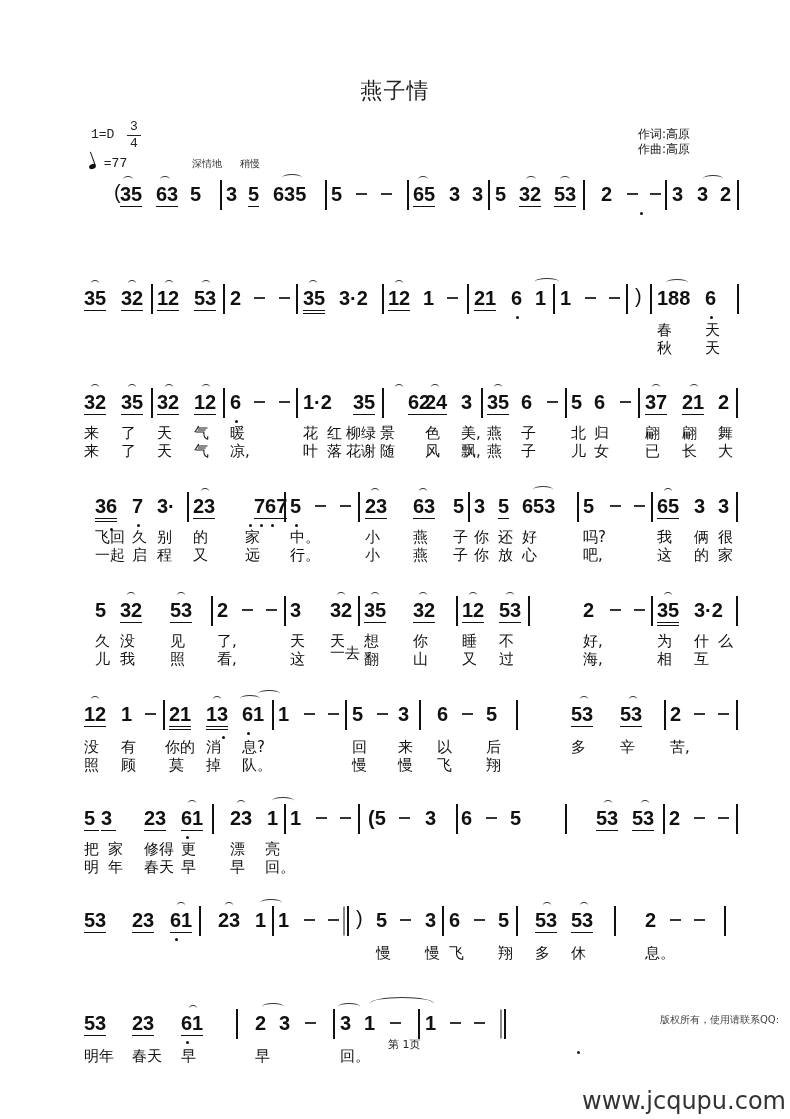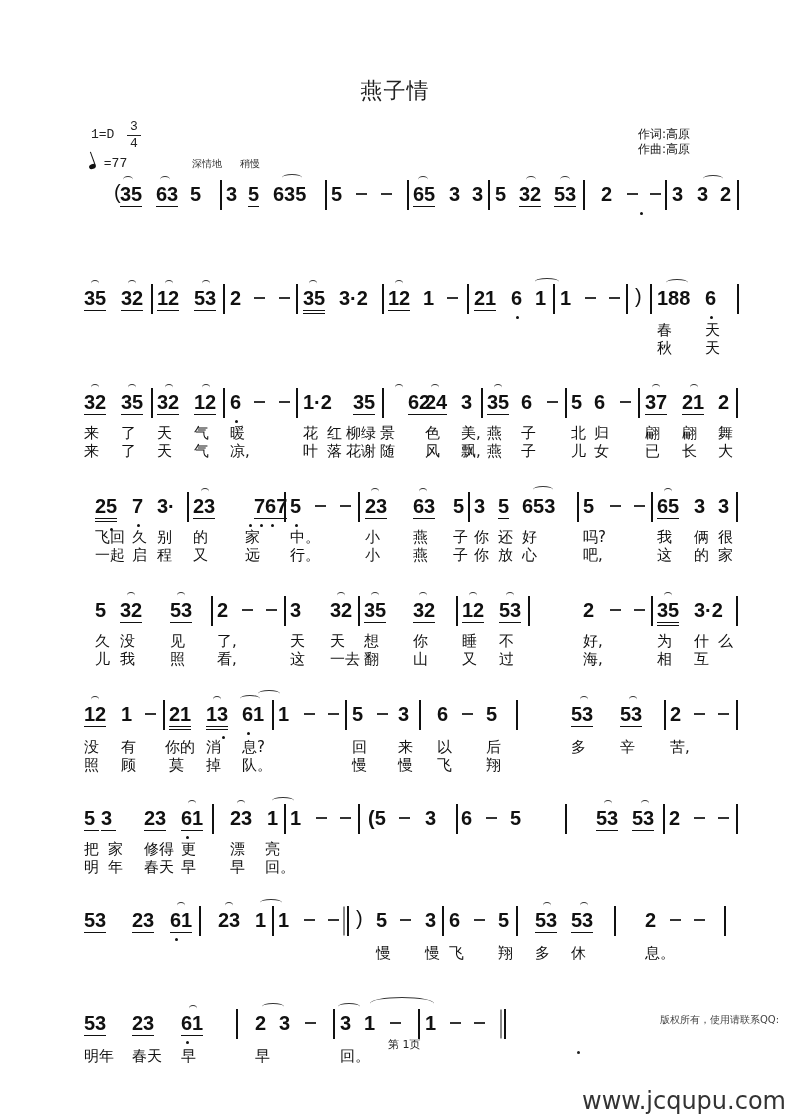--- a/index.html
+++ b/index.html
@@ -210,21 +210,21 @@
   <span class="lyr" style="left:487px;top:18px">燕</span>
   <span class="lyr" style="left:521px;top:18px">子</span>
   <span class="lyr" style="left:571px;top:18px">儿</span>
   <span class="lyr" style="left:594px;top:18px">女</span>
   <span class="lyr" style="left:645px;top:18px">已</span>
   <span class="lyr" style="left:682px;top:18px">长</span>
   <span class="lyr" style="left:718px;top:18px">大</span>
 </div>
 
 <div class="abs row" style="top:488px">
-  <span class="n u2" style="left:95px">25</span>
+  <span class="n u2" style="left:95px">36</span>
   <span class="dot-below" style="left:110px;top:40px"></span>
   <span class="n" style="left:132px">7</span>
   <span class="dot-below" style="left:137px;top:36px"></span>
   <span class="n" style="left:157px">3·</span>
   <span class="bl" style="left:187px"></span>
   <span class="arc" style="left:201px;top:0;width:8px"></span>
   <span class="n u1" style="left:193px">23</span>
   <span class="n u1" style="left:254px">767</span>
   <span class="dot-below" style="left:249px;top:36px"></span>
   <span class="dot-below" style="left:260px;top:36px"></span>
@@ -338,21 +338,21 @@
   <span class="lyr" style="left:499px;top:0">不</span>
   <span class="lyr" style="left:583px;top:0">好,</span>
   <span class="lyr" style="left:657px;top:0">为</span>
   <span class="lyr" style="left:694px;top:0">什</span>
   <span class="lyr" style="left:718px;top:0">么</span>
   <span class="lyr" style="left:95px;top:18px">儿</span>
   <span class="lyr" style="left:120px;top:18px">我</span>
   <span class="lyr" style="left:170px;top:18px">照</span>
   <span class="lyr" style="left:217px;top:18px">看,</span>
   <span class="lyr" style="left:290px;top:18px">这</span>
-  <span class="lyr" style="left:330px;top:18px">一去</span>
+  <span class="lyr" style="left:330px;top:12px">一去</span>
   <span class="lyr" style="left:364px;top:18px">翻</span>
   <span class="lyr" style="left:413px;top:18px">山</span>
   <span class="lyr" style="left:462px;top:18px">又</span>
   <span class="lyr" style="left:499px;top:18px">过</span>
   <span class="lyr" style="left:583px;top:18px">海,</span>
   <span class="lyr" style="left:657px;top:18px">相</span>
   <span class="lyr" style="left:694px;top:18px">互</span>
 </div>
 
 <div class="abs row" style="top:696px">

